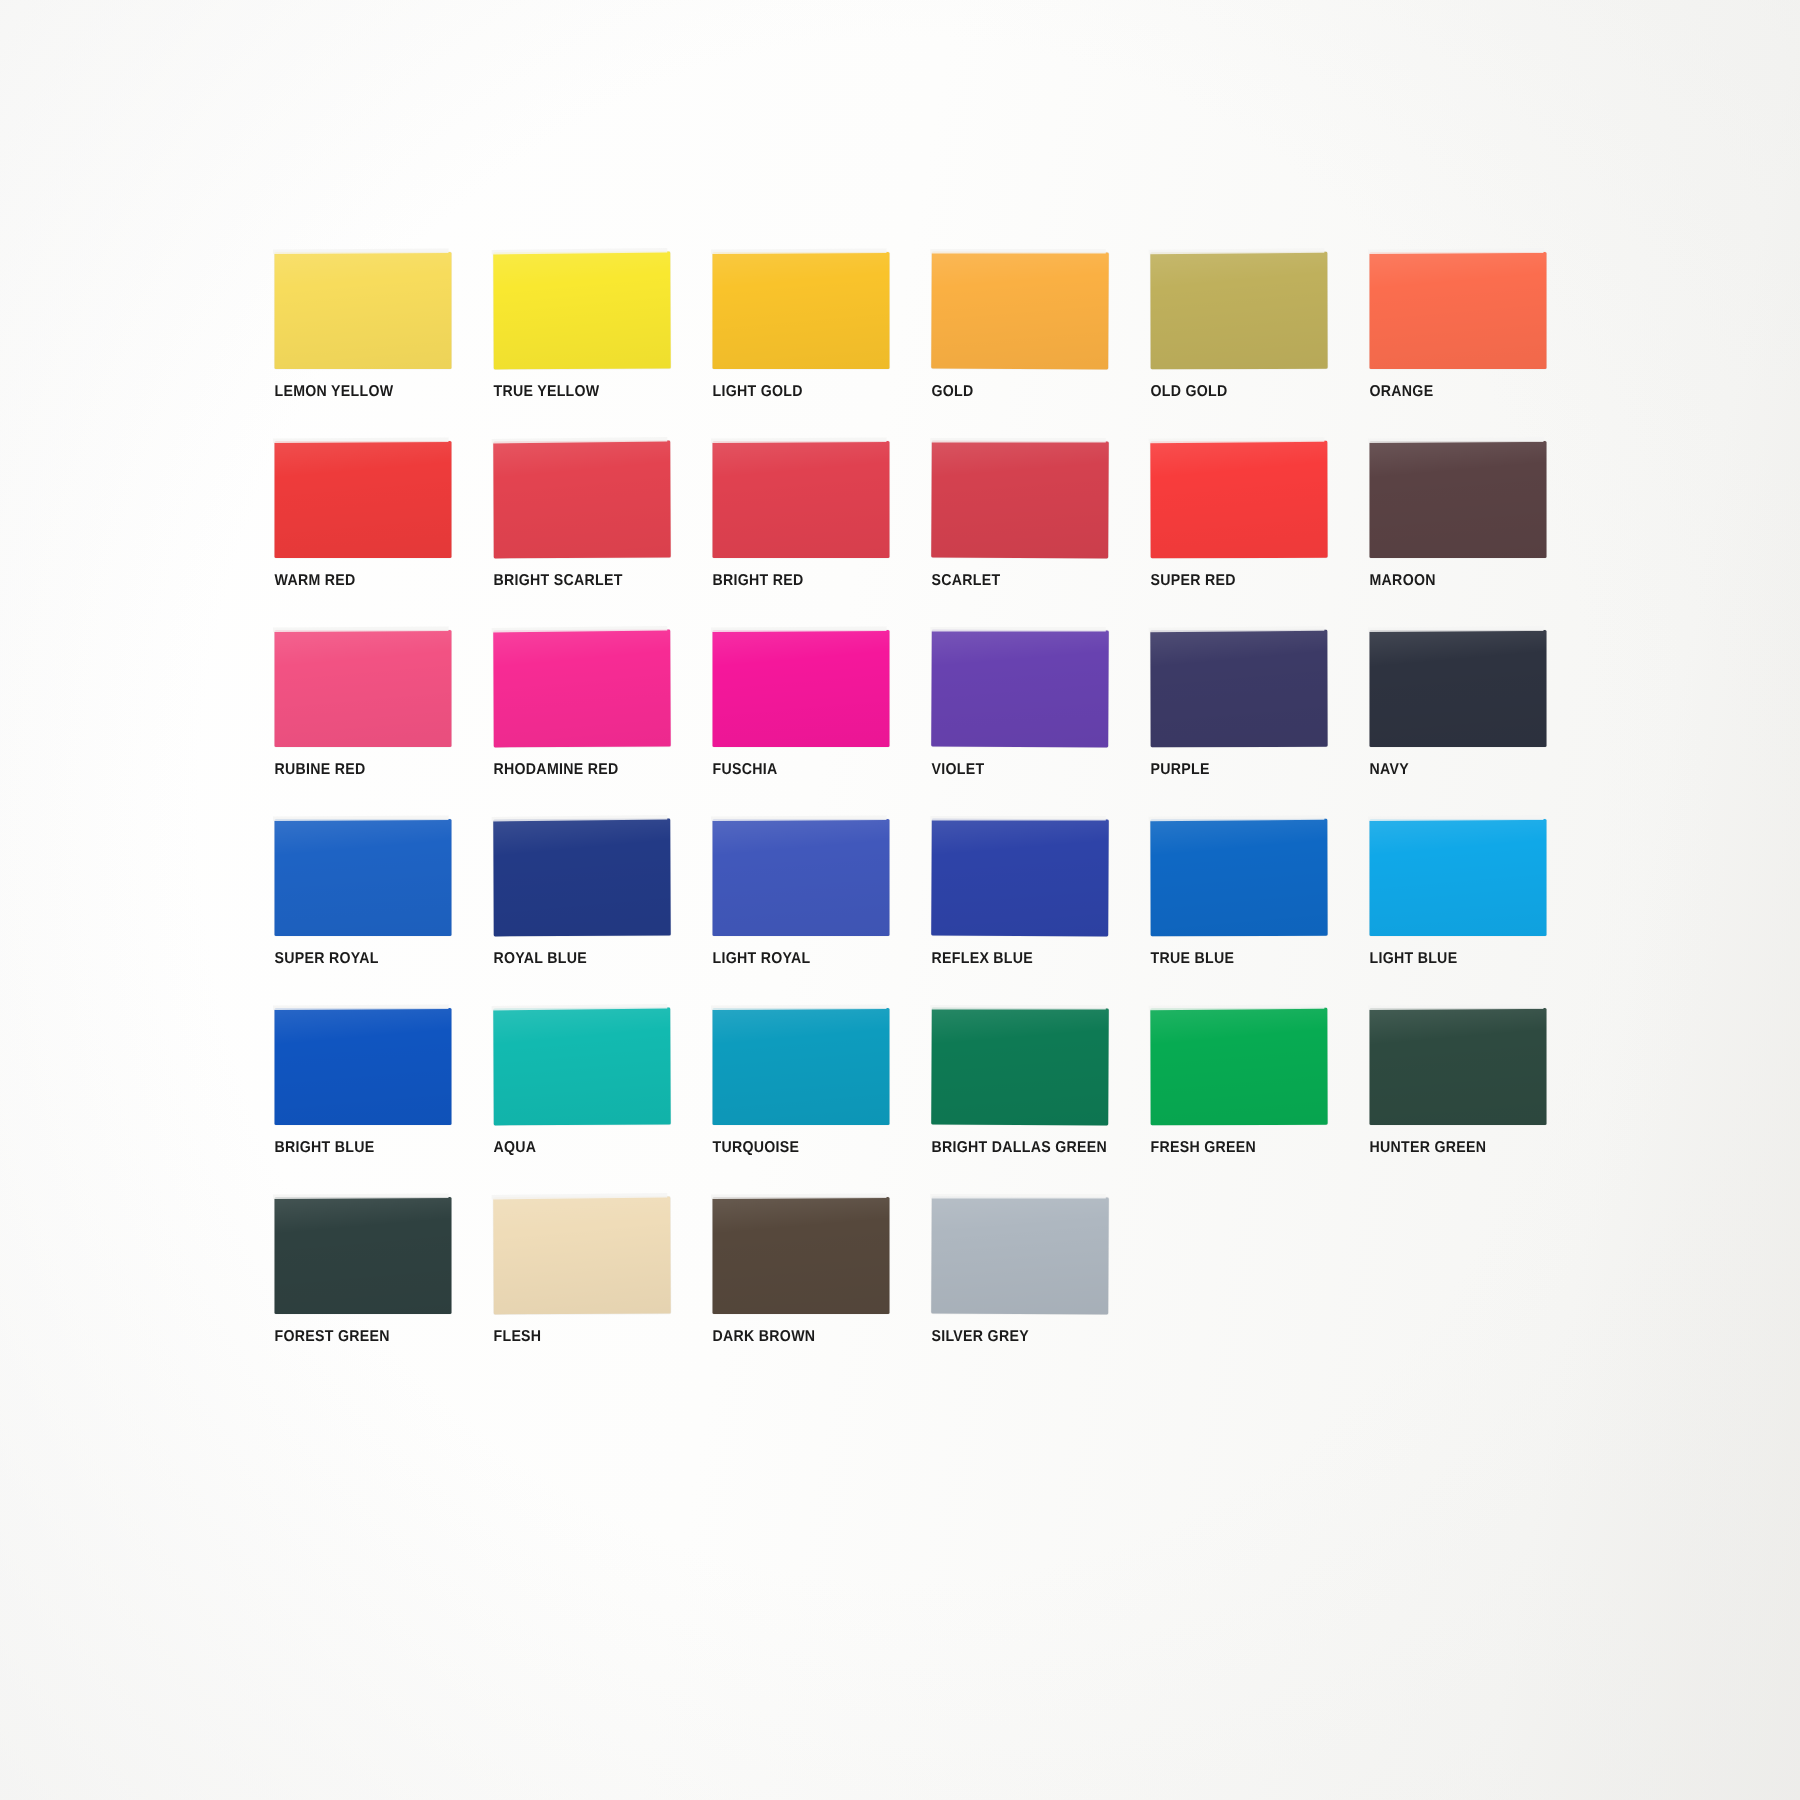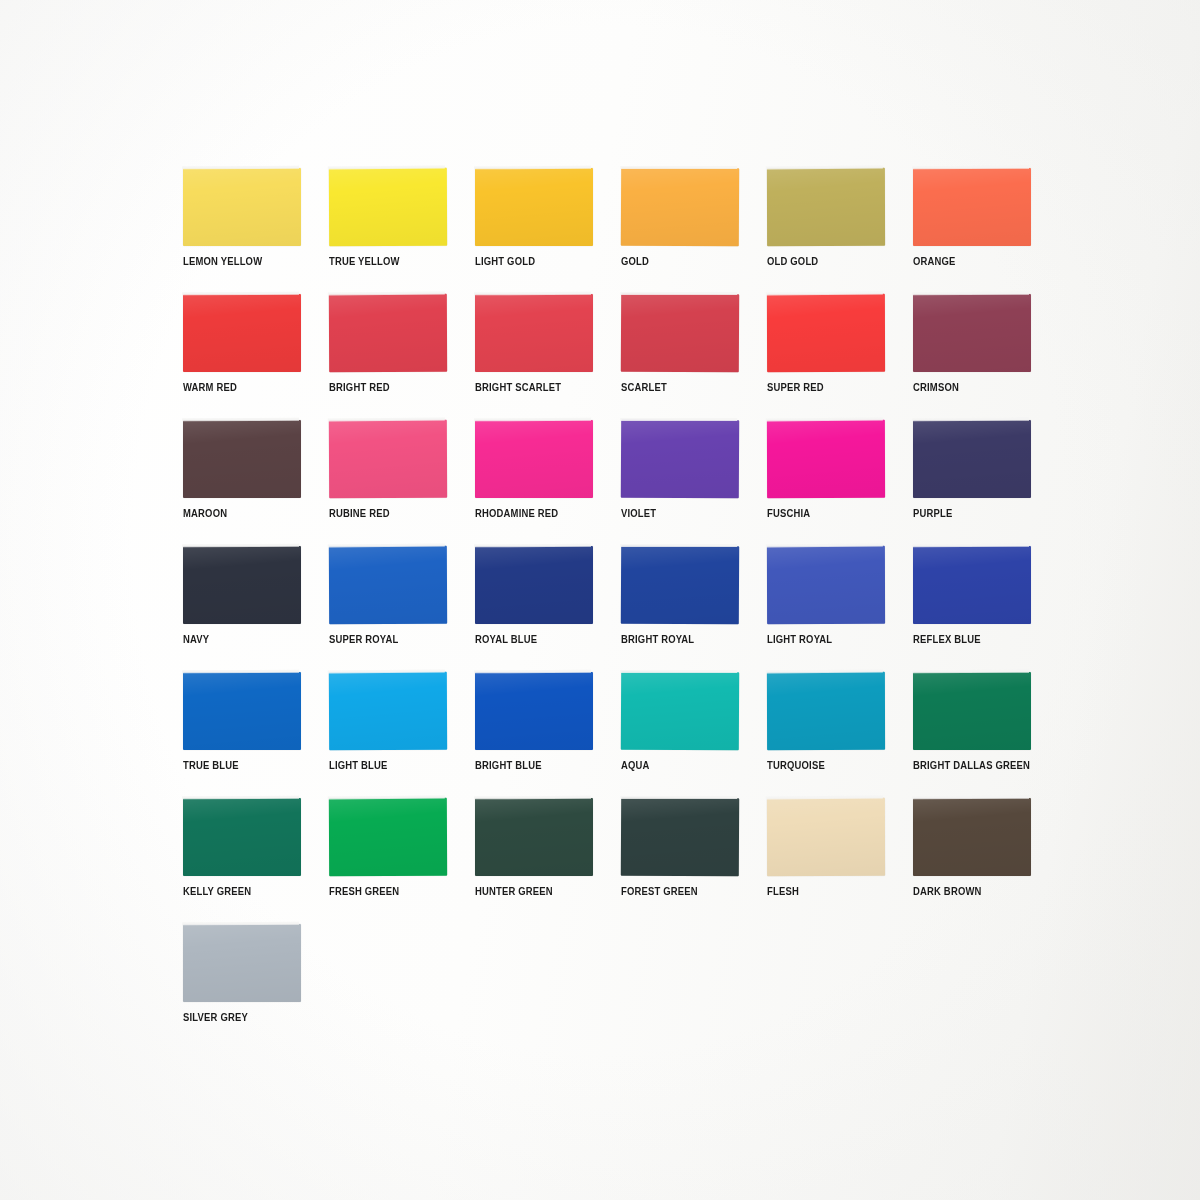--- a/index.html
+++ b/index.html
@@ -114,80 +114,72 @@
       </div>
       <div class="swatch-cell">
         <div class="swatch-chip" style="background-color: rgb(251, 109, 78);"></div>
         <div class="swatch-label">ORANGE</div>
       </div>
       <div class="swatch-cell">
         <div class="swatch-chip" style="background-color: rgb(238, 59, 59);"></div>
         <div class="swatch-label">WARM RED</div>
       </div>
       <div class="swatch-cell">
+        <div class="swatch-chip" style="background-color: rgb(227, 67, 80);"></div>
+        <div class="swatch-label">BRIGHT SCARLET</div>
+      </div>
+      <div class="swatch-cell">
         <div class="swatch-chip" style="background-color: rgb(224, 65, 80);"></div>
         <div class="swatch-label">BRIGHT RED</div>
       </div>
       <div class="swatch-cell">
-        <div class="swatch-chip" style="background-color: rgb(227, 67, 80);"></div>
-        <div class="swatch-label">BRIGHT SCARLET</div>
-      </div>
-      <div class="swatch-cell">
         <div class="swatch-chip" style="background-color: rgb(212, 65, 79);"></div>
         <div class="swatch-label">SCARLET</div>
       </div>
       <div class="swatch-cell">
         <div class="swatch-chip" style="background-color: rgb(248, 60, 60);"></div>
         <div class="swatch-label">SUPER RED</div>
       </div>
       <div class="swatch-cell">
-        <div class="swatch-chip" style="background-color: rgb(142, 64, 85);"></div>
-        <div class="swatch-label">CRIMSON</div>
-      </div>
-      <div class="swatch-cell">
         <div class="swatch-chip" style="background-color: rgb(90, 66, 68);"></div>
         <div class="swatch-label">MAROON</div>
       </div>
       <div class="swatch-cell">
         <div class="swatch-chip" style="background-color: rgb(242, 82, 131);"></div>
         <div class="swatch-label">RUBINE RED</div>
       </div>
       <div class="swatch-cell">
         <div class="swatch-chip" style="background-color: rgb(247, 43, 148);"></div>
         <div class="swatch-label">RHODAMINE RED</div>
       </div>
       <div class="swatch-cell">
+        <div class="swatch-chip" style="background-color: rgb(245, 23, 155);"></div>
+        <div class="swatch-label">FUSCHIA</div>
+      </div>
+      <div class="swatch-cell">
         <div class="swatch-chip" style="background-color: rgb(104, 66, 176);"></div>
         <div class="swatch-label">VIOLET</div>
       </div>
       <div class="swatch-cell">
-        <div class="swatch-chip" style="background-color: rgb(245, 23, 155);"></div>
-        <div class="swatch-label">FUSCHIA</div>
-      </div>
-      <div class="swatch-cell">
         <div class="swatch-chip" style="background-color: rgb(60, 58, 102);"></div>
         <div class="swatch-label">PURPLE</div>
       </div>
       <div class="swatch-cell">
         <div class="swatch-chip" style="background-color: rgb(46, 51, 64);"></div>
         <div class="swatch-label">NAVY</div>
       </div>
       <div class="swatch-cell">
         <div class="swatch-chip" style="background-color: rgb(30, 99, 196);"></div>
         <div class="swatch-label">SUPER ROYAL</div>
       </div>
       <div class="swatch-cell">
         <div class="swatch-chip" style="background-color: rgb(35, 58, 134);"></div>
         <div class="swatch-label">ROYAL BLUE</div>
       </div>
       <div class="swatch-cell">
-        <div class="swatch-chip" style="background-color: rgb(33, 69, 158);"></div>
-        <div class="swatch-label">BRIGHT ROYAL</div>
-      </div>
-      <div class="swatch-cell">
         <div class="swatch-chip" style="background-color: rgb(65, 88, 187);"></div>
         <div class="swatch-label">LIGHT ROYAL</div>
       </div>
       <div class="swatch-cell">
         <div class="swatch-chip" style="background-color: rgb(46, 67, 168);"></div>
         <div class="swatch-label">REFLEX BLUE</div>
       </div>
       <div class="swatch-cell">
         <div class="swatch-chip" style="background-color: rgb(15, 104, 196);"></div>
         <div class="swatch-label">TRUE BLUE</div>
@@ -204,24 +196,20 @@
         <div class="swatch-chip" style="background-color: rgb(18, 186, 176);"></div>
         <div class="swatch-label">AQUA</div>
       </div>
       <div class="swatch-cell">
         <div class="swatch-chip" style="background-color: rgb(13, 156, 190);"></div>
         <div class="swatch-label">TURQUOISE</div>
       </div>
       <div class="swatch-cell">
         <div class="swatch-chip" style="background-color: rgb(14, 122, 84);"></div>
         <div class="swatch-label">BRIGHT DALLAS GREEN</div>
-      </div>
-      <div class="swatch-cell">
-        <div class="swatch-chip" style="background-color: rgb(18, 116, 90);"></div>
-        <div class="swatch-label">KELLY GREEN</div>
       </div>
       <div class="swatch-cell">
         <div class="swatch-chip" style="background-color: rgb(7, 171, 82);"></div>
         <div class="swatch-label">FRESH GREEN</div>
       </div>
       <div class="swatch-cell">
         <div class="swatch-chip" style="background-color: rgb(46, 74, 64);"></div>
         <div class="swatch-label">HUNTER GREEN</div>
       </div>
       <div class="swatch-cell">

